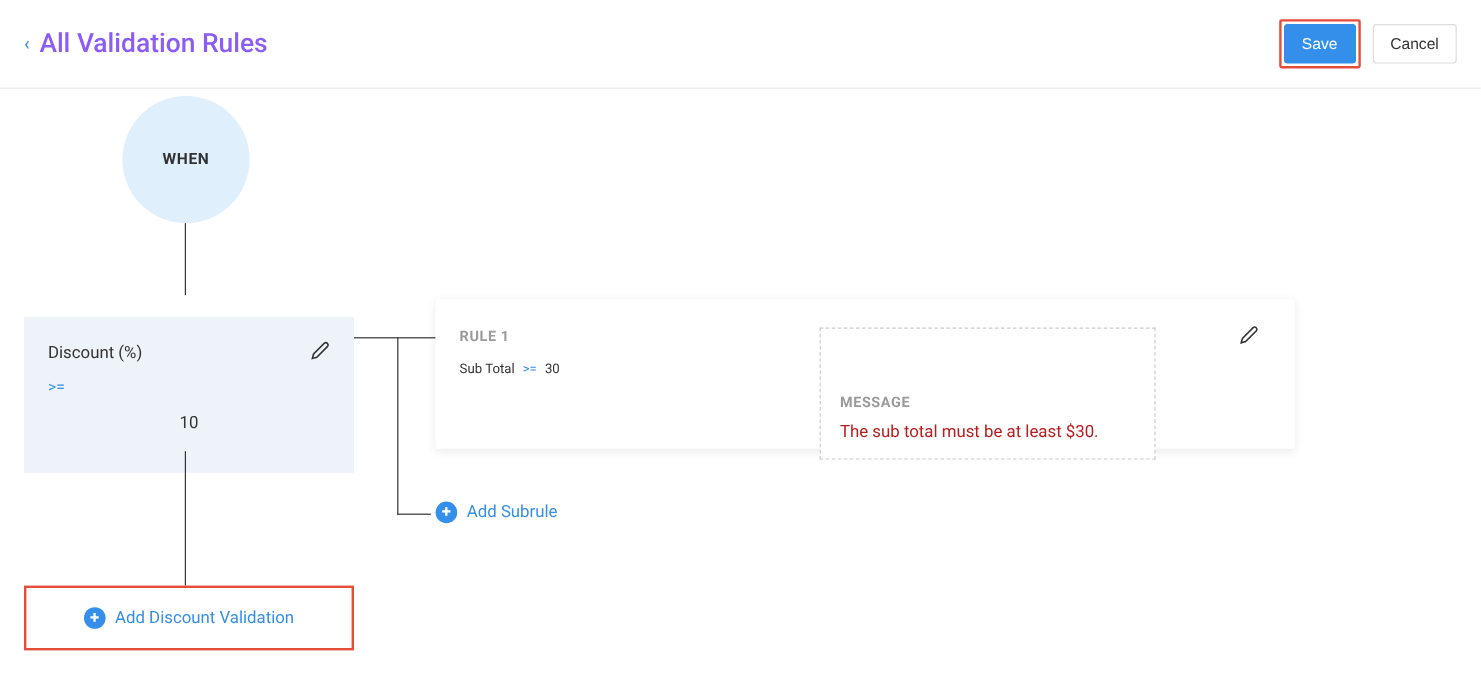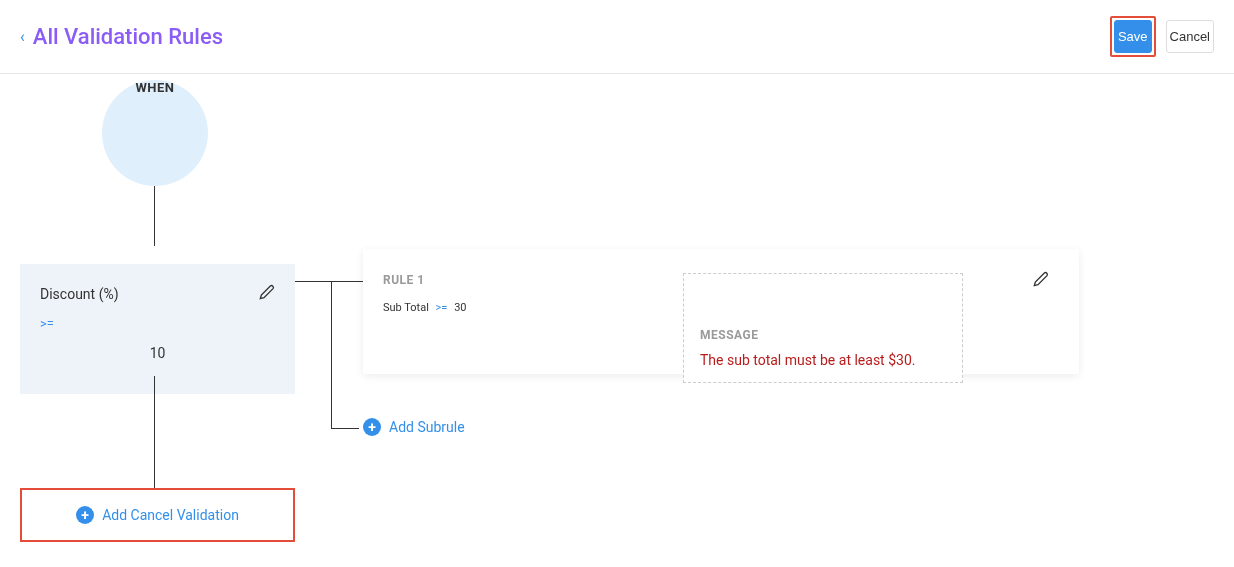--- a/index.html
+++ b/index.html
@@ -39,21 +39,21 @@
       font-size: 22px;
       font-weight: 500;
       color: #8b5cf6;
     }
     .header-right {
       display: flex;
       gap: 10px;
       align-items: center;
     }
     .btn {
-      padding: 8px 3px;
+      padding: 8px 14px;
       font-size: 13px;
       border-radius: 3px;
       cursor: pointer;
       border: 1px solid transparent;
     }
     .btn-primary {
       background: #338FE9;
       color: #fff;
       border: 1px solid #338FE9;
     }
@@ -71,21 +71,21 @@
     
     .when-circle {
       position: absolute;
       left: 102px;
       top: 80px;
       width: 106px;
       height: 106px;
       border-radius: 50%;
       background: #DFEFFC;
       display: flex;
-      align-items: flex-start;
+      align-items: center;
       justify-content: center;
       font-size: 13px;
       font-weight: 700;
       color: #333;
       letter-spacing: 0.5px;
     }
     
     
     .line-vert-1 {
       position: absolute;
@@ -313,21 +313,21 @@
     <svg viewBox="0 0 24 24" fill="none" stroke="#333" stroke-width="2">
       <path d="M17 3a2.85 2.85 0 0 1 4 4L7.5 20.5 2 22l1.5-5.5L17 3z"></path>
     </svg>
   </span>
 </div>
 
 <div class="line-vert-2"></div>
 
 <div class="add-another">
   <span class="plus-circle">+</span>
-  <span class="add-link-text">Add Cancel Validation</span>
+  <span class="add-link-text">Add Discount Validation</span>
 </div>
 
 <div class="line-horiz"></div>
 <div class="t-vert"></div>
 <div class="t-top"></div>
 <div class="t-bottom"></div>
 
 <div class="rule-card">
   <div class="rule-left">
     <div class="rule-label">RULE 1</div>

